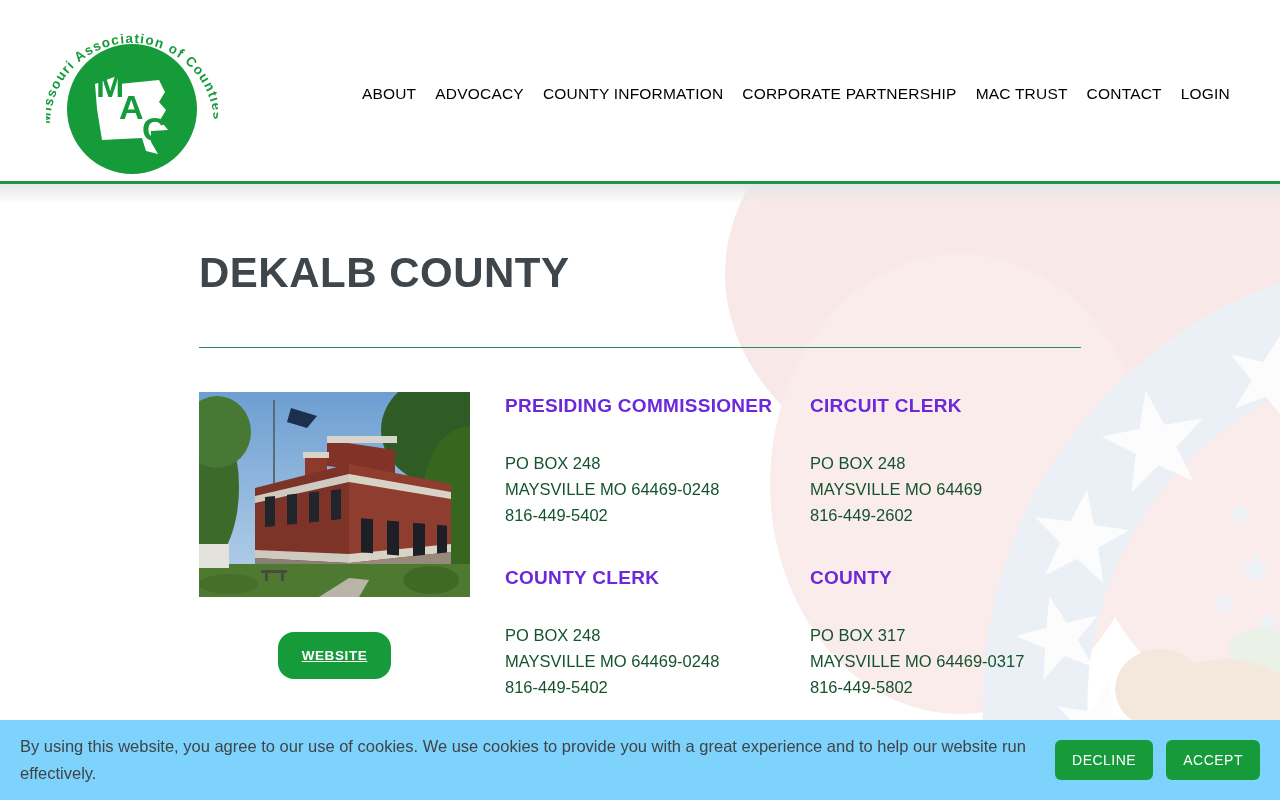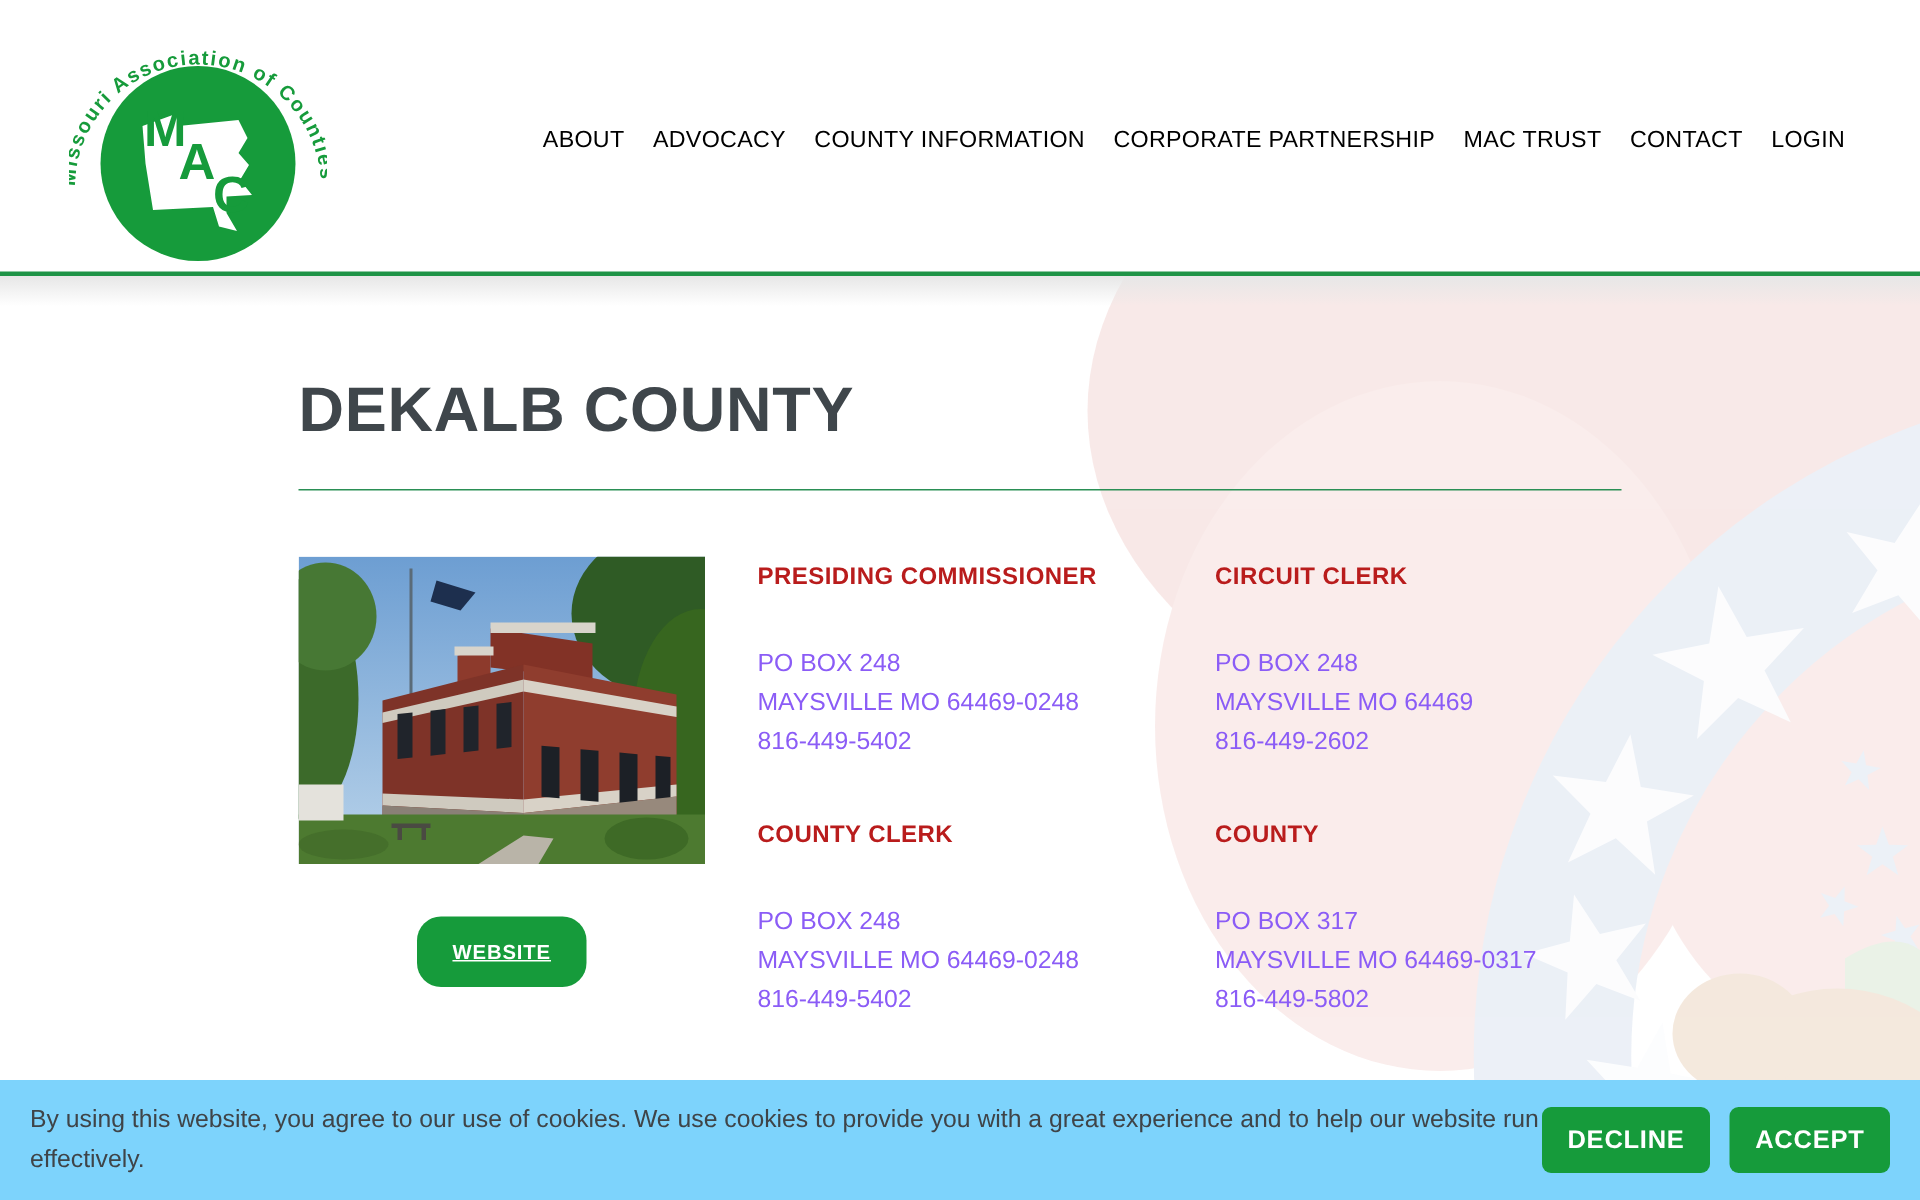--- a/index.html
+++ b/index.html
@@ -62,21 +62,21 @@
     width: 882px;
     margin: 0 auto;
     padding-top: 66px;
   }
   h1.page-title {
     font-size: 42px;
     font-weight: 700;
     color: #3f464b;
     letter-spacing: 0.5px;
     line-height: 1.1;
-    margin-bottom: 30px;
+    margin-bottom: 51px;
   }
   .title-divider {
     border: none;
     border-top: 1px solid #2a8f55;
     margin: 0 0 44px 0;
   }
   .columns { display: flex; }
   .col-photo { width: 271px; flex: 0 0 271px; }
   .col-contacts-1 { width: 270px; flex: 0 0 270px; margin-left: 35px; }
   .col-contacts-2 { width: 271px; flex: 0 0 271px; margin-left: 35px; }
@@ -94,31 +94,31 @@
   }
   .btn-website {
     font-size: 13.5px;
     font-weight: 700;
     letter-spacing: 0.6px;
     padding: 16px 24px;
   }
 
   .contact-section { margin-bottom: 36px; }
   .contact-section h3 {
-    font-size: 16px;
+    font-size: 19px;
     font-weight: 700;
-    color: #b91c1c;
+    color: #6d28d9;
     letter-spacing: 0.3px;
     line-height: 27px;
     margin-bottom: 31px;
   }
   .contact-section p {
     font-size: 16.5px;
     line-height: 26px;
-    color: #8b5cf6;
+    color: #14532d;
   }
 
   
   .cookie-bar {
     position: fixed;
     left: 0; right: 0; bottom: 0;
     background: #7dd3fc;
     min-height: 74px;
     display: flex;
     align-items: center;
@@ -127,22 +127,22 @@
   }
   .cookie-bar p {
     font-size: 16.5px;
     line-height: 27px;
     color: #3f4448;
     width: 1062px;
     flex: 0 1 auto;
   }
   .cookie-buttons { display: flex; gap: 13px; margin-left: auto; }
   .btn-cookie {
-    font-size: 17px;
-    font-weight: 700;
+    font-size: 14px;
+    font-weight: 400;
     letter-spacing: 0.5px;
     padding: 12px 17px;
     border-radius: 6px;
   }
 </style>
 </head>
 <body>
 
 <header class="site-header">
   <div class="logo-wrap">

